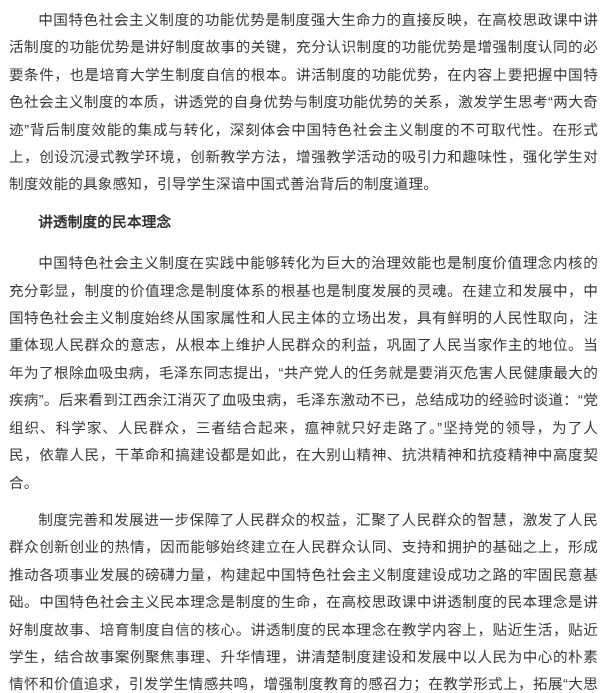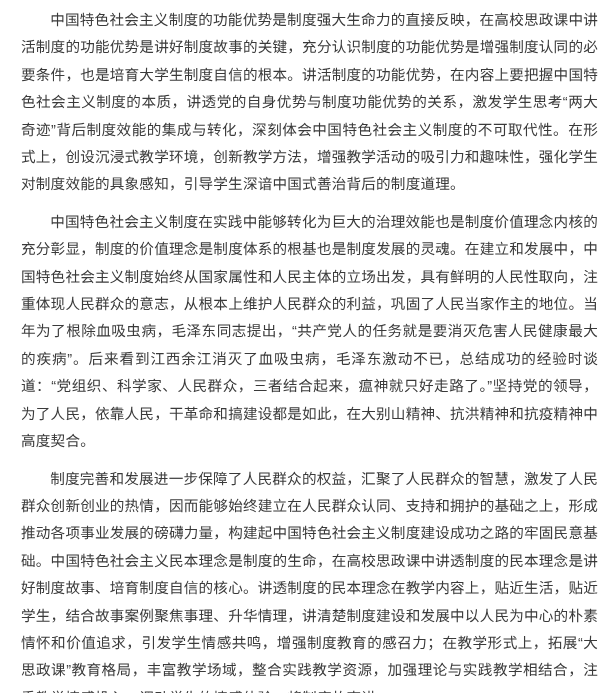--- a/index.html
+++ b/index.html
@@ -6,21 +6,21 @@
     html, body {
       margin: 0;
       padding: 0;
       background: #ffffff;
     }
     .page {
       width: 603px;
       height: 693px;
       box-sizing: border-box;
       overflow: hidden;
-      padding: 7px 5px 0 21px;
+      padding: 7px 5px 0 9px;
       background: #ffffff;
       color: #3a3a3a;
       font-family: "Liberation Sans", "DejaVu Sans", sans-serif;
       font-size: 14.6px;
       line-height: 27.4px;
       text-align: justify;
       letter-spacing: 0.2px;
     }
     .para {
       margin: 0 0 10px 0;
@@ -34,17 +34,18 @@
       margin: 4px 0 14px 0;
       text-indent: 2em;
     }
   </style>
 </head>
 <body>
 
 <div class="page" style="background: rgb(255, 255, 255); color: rgb(58, 58, 58);">
   <p class="para">中国特色社会主义制度的功能优势是制度强大生命力的直接反映，在高校思政课中讲活制度的功能优势是讲好制度故事的关键，充分认识制度的功能优势是增强制度认同的必要条件，也是培育大学生制度自信的根本。讲活制度的功能优势，在内容上要把握中国特色社会主义制度的本质，讲透党的自身优势与制度功能优势的关系，激发学生思考“两大奇迹”背后制度效能的集成与转化，深刻体会中国特色社会主义制度的不可取代性。在形式上，创设沉浸式教学环境，创新教学方法，增强教学活动的吸引力和趣味性，强化学生对制度效能的具象感知，引导学生深谙中国式善治背后的制度道理。</p>
 
+  <h2 class="heading">讲透制度的民本理念</h2>
 
   <p class="para">中国特色社会主义制度在实践中能够转化为巨大的治理效能也是制度价值理念内核的充分彰显，制度的价值理念是制度体系的根基也是制度发展的灵魂。在建立和发展中，中国特色社会主义制度始终从国家属性和人民主体的立场出发，具有鲜明的人民性取向，注重体现人民群众的意志，从根本上维护人民群众的利益，巩固了人民当家作主的地位。当年为了根除血吸虫病，毛泽东同志提出，“共产党人的任务就是要消灭危害人民健康最大的疾病”。后来看到江西余江消灭了血吸虫病，毛泽东激动不已，总结成功的经验时谈道：“党组织、科学家、人民群众，三者结合起来，瘟神就只好走路了。”坚持党的领导，为了人民，依靠人民，干革命和搞建设都是如此，在大别山精神、抗洪精神和抗疫精神中高度契合。</p>
 
   <p class="para">制度完善和发展进一步保障了人民群众的权益，汇聚了人民群众的智慧，激发了人民群众创新创业的热情，因而能够始终建立在人民群众认同、支持和拥护的基础之上，形成推动各项事业发展的磅礴力量，构建起中国特色社会主义制度建设成功之路的牢固民意基础。中国特色社会主义民本理念是制度的生命，在高校思政课中讲透制度的民本理念是讲好制度故事、培育制度自信的核心。讲透制度的民本理念在教学内容上，贴近生活，贴近学生，结合故事案例聚焦事理、升华情理，讲清楚制度建设和发展中以人民为中心的朴素情怀和价值追求，引发学生情感共鸣，增强制度教育的感召力；在教学形式上，拓展“大思政课”教育格局，丰富教学场域，整合实践教学资源，加强理论与实践教学相结合，注重教学情感投入，调动学生的情感体验，将制度故事讲</p>
 </div>
 
 </body></html>

